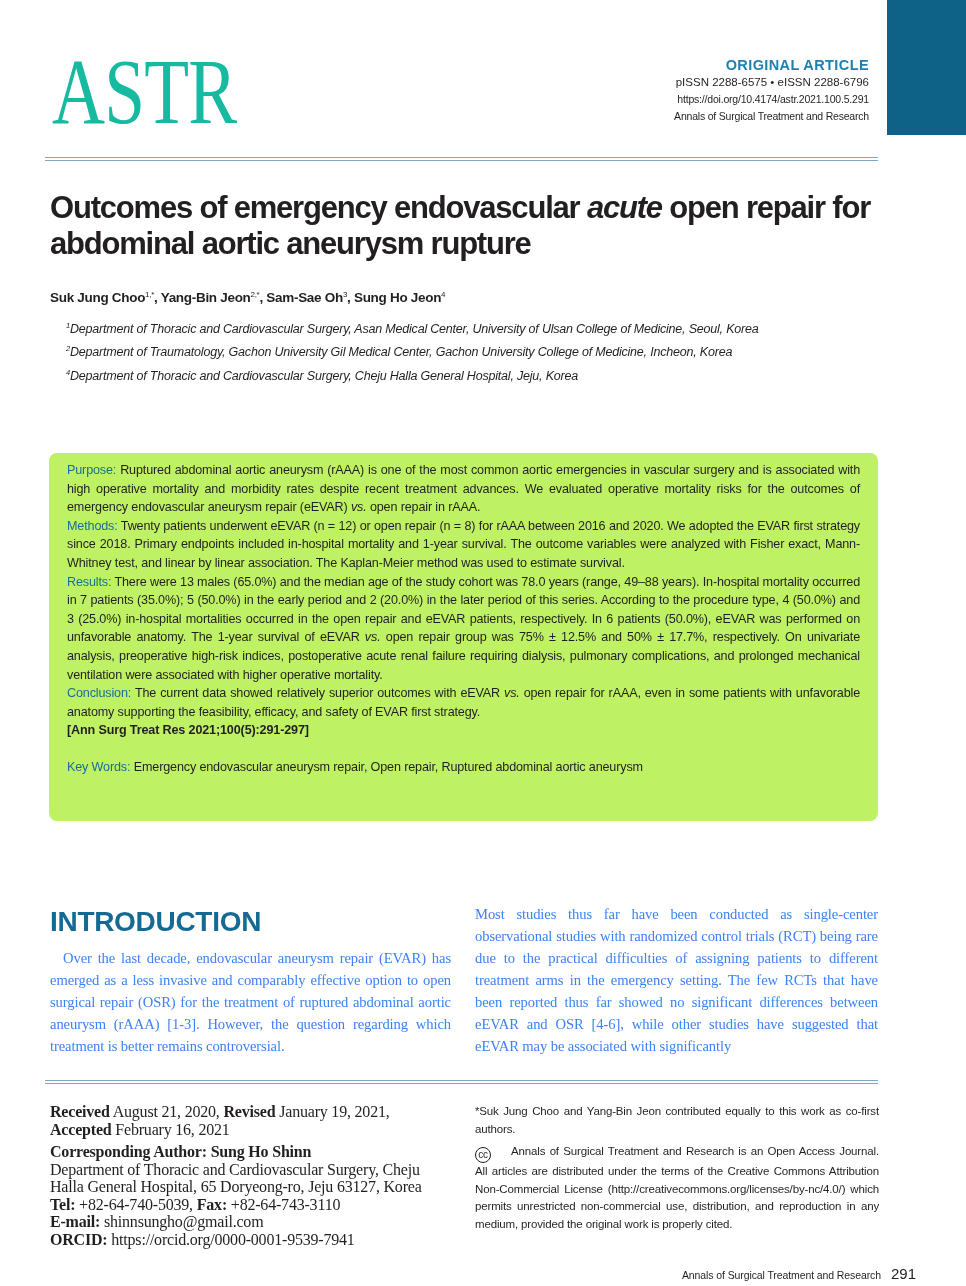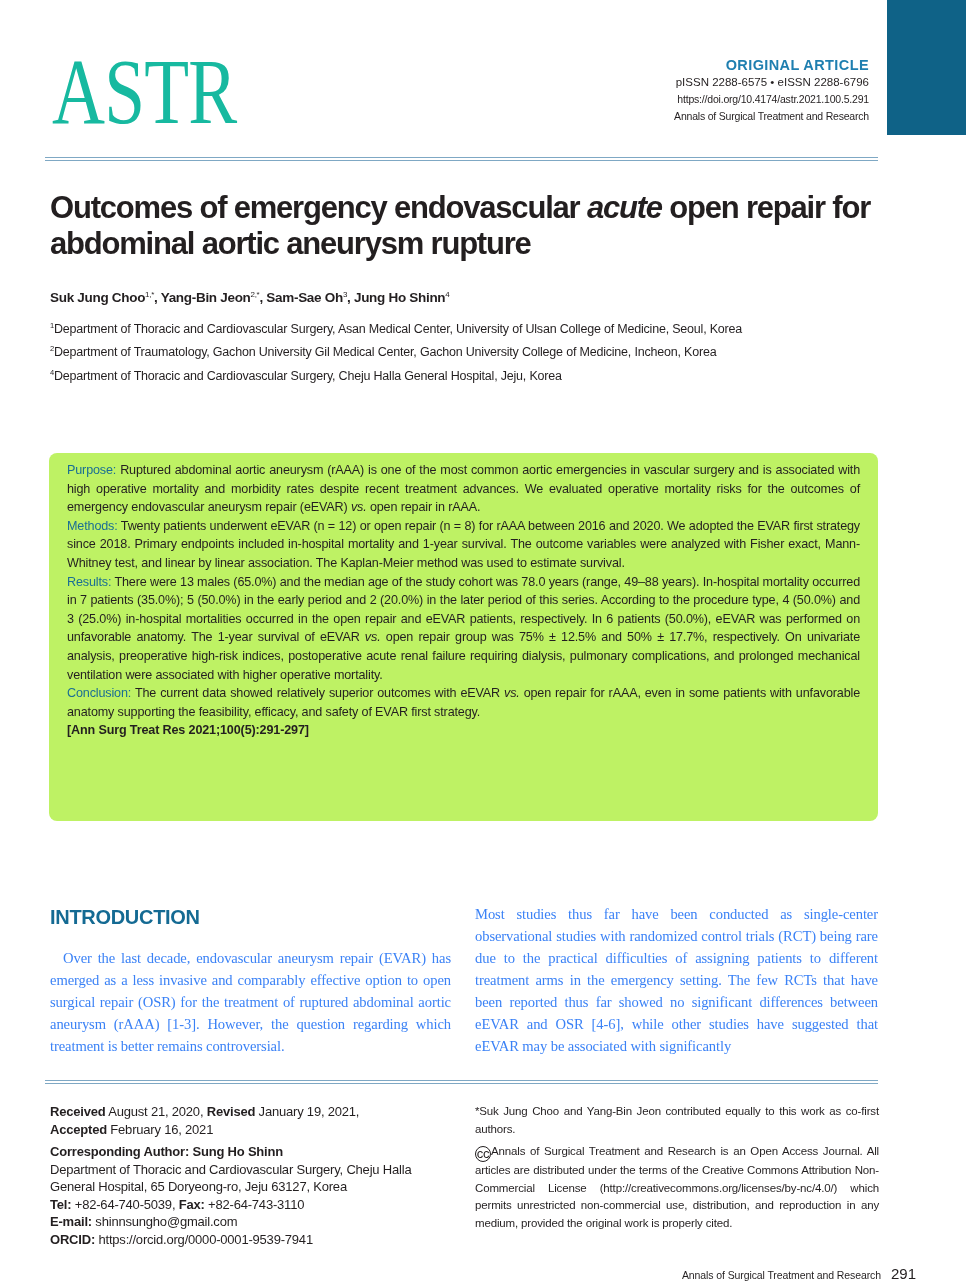--- a/index.html
+++ b/index.html
@@ -18,43 +18,43 @@
     .rule { position: absolute; height: 4px; border-top: 1.5px solid #7fa8c4; border-bottom: 1.5px solid #7fa8c4; }
     .rule.top { left: 45px; top: 157px; width: 833px; }
     .rule.bottom { left: 45px; top: 1080px; width: 833px; }
 
     .title { position: absolute; left: 50px; top: 190px; width: 840px; font-family: "Liberation Sans", sans-serif; font-size: 31px; line-height: 36px; color: #231f20; letter-spacing: -1.2px; }
     .title em { font-style: italic; }
 
     .authors { position: absolute; left: 50px; top: 290px; font-size: 13.5px; font-weight: bold; color: #231f20; letter-spacing: -0.3px; }
     .authors sup { font-size: 8px; font-weight: normal; vertical-align: 5px; }
 
-    .affiliations { position: absolute; left: 50px; top: 316px; width: 835px; font-size: 12.5px; line-height: 20.3px; color: #231f20; letter-spacing: -0.2px; }
+    .affiliations { position: absolute; left: 66px; top: 316px; width: 835px; font-size: 12.5px; font-style: italic; line-height: 20.3px; color: #231f20; letter-spacing: -0.2px; }
     .affiliations sup { font-size: 7.5px; vertical-align: 5px; }
 
     .abstract-box { position: absolute; left: 49px; top: 453px; width: 829px; height: 368px; background: #bef264; border-radius: 8px; padding: 8px 18px 0 18px; }
     .abstract-box p { font-size: 12.6px; line-height: 18.6px; color: #231f20; text-align: justify; letter-spacing: -0.15px; }
     .abstract-box .label { color: #1a6e94; }
     .abstract-box .citation { font-weight: bold; margin-top: 0; }
     .abstract-box .keywords { margin-top: 18px; }
 
-    .section-heading { position: absolute; left: 50px; top: 906px; font-size: 20px; font-weight: bold; color: #146a93; letter-spacing: -0.3px; }
+    .section-heading { position: absolute; left: 50px; top: 906px; font-size: 28px; font-weight: bold; color: #146a93; letter-spacing: -0.3px; }
 
     .body-col { position: absolute; font-family: "Liberation Serif", serif; font-size: 14.6px; line-height: 22px; color: #3b82f6; text-align: justify; letter-spacing: -0.1px; }
     .body-col.left { left: 50px; top: 947px; width: 401px; text-indent: 13px; }
     .body-col.right { left: 475px; top: 903px; width: 403px; }
 
-    .footer-left { position: absolute; left: 50px; top: 1103px; width: 405px; font-size: 13px; line-height: 17.5px; color: #231f20; letter-spacing: -0.2px; }
+    .footer-left { position: absolute; left: 50px; top: 1103px; width: 405px; font-size: 16px; line-height: 17.5px; color: #231f20; letter-spacing: -0.2px; font-family: Liberation Serif, serif; }
     .footer-left b { font-weight: bold; }
     .footer-left .block { margin-bottom: 5px; }
 
     .footer-right { position: absolute; left: 475px; top: 1103px; width: 404px; font-size: 11.5px; line-height: 17.5px; color: #231f20; text-align: justify; letter-spacing: -0.15px; }
     .footer-right .block { margin-bottom: 5px; }
     .circ { display: inline-block; width: 13px; height: 13px; border: 1px solid #231f20; border-radius: 50%; font-size: 8px; line-height: 11px; text-align: center; vertical-align: -2px; }
-    .cc { width: 16px; height: 16px; font-size: 13px; line-height: 14px; margin-right: 0; vertical-align: -3px; text-align: center; }
+    .cc { width: 16px; height: 16px; font-size: 10px; line-height: 14px; margin-right: 20px; vertical-align: -3px; text-align: center; }
 
     .page-footer { position: absolute; right: 50px; top: 1265px; display: flex; align-items: baseline; gap: 10px; }
     .page-footer .journal { font-size: 10.5px; color: #231f20; letter-spacing: -0.1px; }
     .page-footer .page-num { font-size: 15px; color: #231f20; }
   </style>
 </head>
 <body>
 
 <div class="corner-tab"></div>
 
@@ -67,35 +67,36 @@
   <div class="journal-name">Annals of Surgical Treatment and Research</div>
 </div>
 
 <div class="rule top"></div>
 
 <h1 class="title">
   <span>Outcomes of emergency endovascular </span><em>acute</em><span> open repair for abdominal aortic aneurysm rupture</span>
 </h1>
 
 <div class="authors">
-  <span><span>Suk Jung Choo</span><sup>1,*</sup><span>, </span></span><span><span>Yang-Bin Jeon</span><sup>2,*</sup><span>, </span></span><span><span>Sam-Sae Oh</span><sup>3</sup><span>, </span></span><span><span>Jung Ho Shinn</span><sup>4</sup></span>
+  <span><span>Suk Jung Choo</span><sup>1,*</sup><span>, </span></span><span><span>Yang-Bin Jeon</span><sup>2,*</sup><span>, </span></span><span><span>Sam-Sae Oh</span><sup>3</sup><span>, </span></span><span><span>Sung Ho Jeon</span><sup>4</sup></span>
 </div>
 
 <div class="affiliations">
   <div><sup>1</sup><span>Department of Thoracic and Cardiovascular Surgery, Asan Medical Center, University of Ulsan College of Medicine, Seoul, Korea</span></div>
   <div><sup>2</sup><span>Department of Traumatology, Gachon University Gil Medical Center, Gachon University College of Medicine, Incheon, Korea</span></div>
   <div><sup>4</sup><span>Department of Thoracic and Cardiovascular Surgery, Cheju Halla General Hospital, Jeju, Korea</span></div>
 </div>
 
 <div class="abstract-box">
   <p><span class="label">Purpose:</span><span> Ruptured abdominal aortic aneurysm (rAAA) is one of the most common aortic emergencies in vascular surgery and is associated with high operative mortality and morbidity rates despite recent treatment advances. We evaluated operative mortality risks for the outcomes of emergency endovascular aneurysm repair (eEVAR) </span><i>vs.</i><span> open repair in rAAA.</span></p>
   <p><span class="label">Methods:</span><span> Twenty patients underwent eEVAR (n = 12) or open repair (n = 8) for rAAA between 2016 and 2020. We adopted the EVAR first strategy since 2018. Primary endpoints included in-hospital mortality and 1-year survival. The outcome variables were analyzed with Fisher exact, Mann-Whitney test, and linear by linear association. The Kaplan-Meier method was used to estimate survival.</span></p>
   <p><span class="label">Results:</span><span> There were 13 males (65.0%) and the median age of the study cohort was 78.0 years (range, 49–88 years). In-hospital mortality occurred in 7 patients (35.0%); 5 (50.0%) in the early period and 2 (20.0%) in the later period of this series. According to the procedure type, 4 (50.0%) and 3 (25.0%) in-hospital mortalities occurred in the open repair and eEVAR patients, respectively. In 6 patients (50.0%), eEVAR was performed on unfavorable anatomy. The 1-year survival of eEVAR </span><i>vs.</i><span> open repair group was 75% ± 12.5% and 50% ± 17.7%, respectively. On univariate analysis, preoperative high-risk indices, postoperative acute renal failure requiring dialysis, pulmonary complications, and prolonged mechanical ventilation were associated with higher operative mortality.</span></p>
   <p><span class="label">Conclusion:</span><span> The current data showed relatively superior outcomes with eEVAR </span><i>vs.</i><span> open repair for rAAA, even in some patients with unfavorable anatomy supporting the feasibility, efficacy, and safety of EVAR first strategy.</span></p>
   <p class="citation">[Ann Surg Treat Res 2021;100(5):291-297]</p>
+  <p class="keywords"><span class="label">Key Words:</span><span> Emergency endovascular aneurysm repair, Open repair, Ruptured abdominal aortic aneurysm</span></p>
 </div>
 
 <h2 class="section-heading">INTRODUCTION</h2>
 
 <p class="body-col left">Over the last decade, endovascular aneurysm repair (EVAR) has emerged as a less invasive and comparably effective option to open surgical repair (OSR) for the treatment of ruptured abdominal aortic aneurysm (rAAA) [1-3]. However, the question regarding which treatment is better remains controversial.</p>
 <p class="body-col right">Most studies thus far have been conducted as single-center observational studies with randomized control trials (RCT) being rare due to the practical difficulties of assigning patients to different treatment arms in the emergency setting. The few RCTs that have been reported thus far showed no significant differences between eEVAR and OSR [4-6], while other studies have suggested that eEVAR may be associated with significantly</p>
 
 <div class="rule bottom"></div>
 
 <div class="footer-left">

